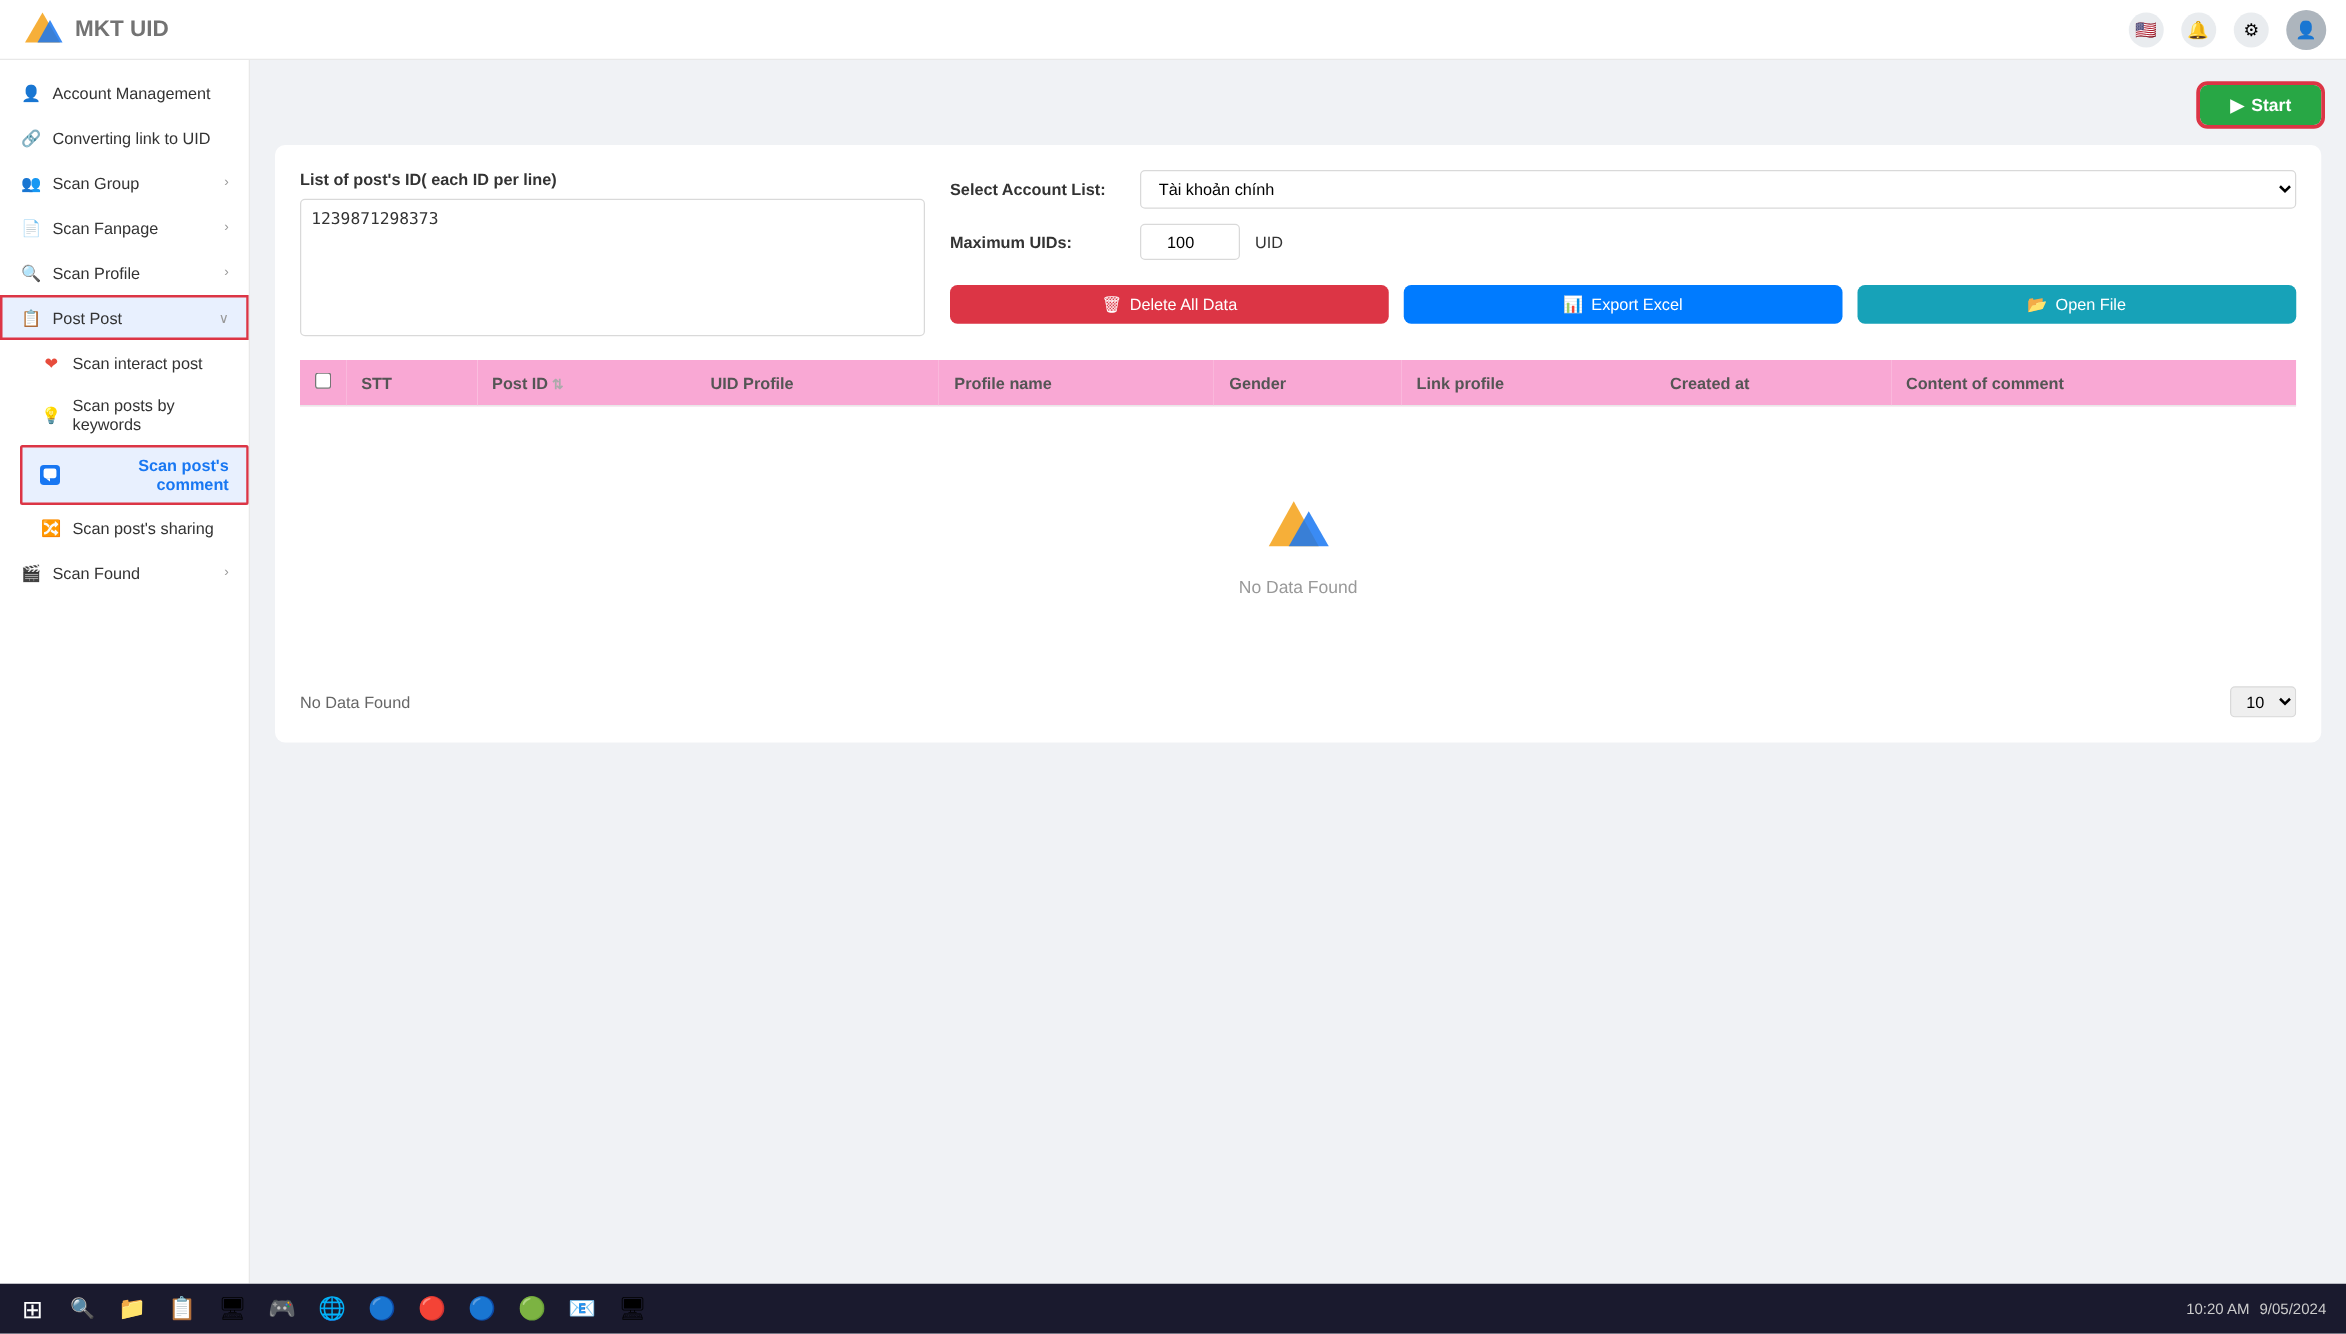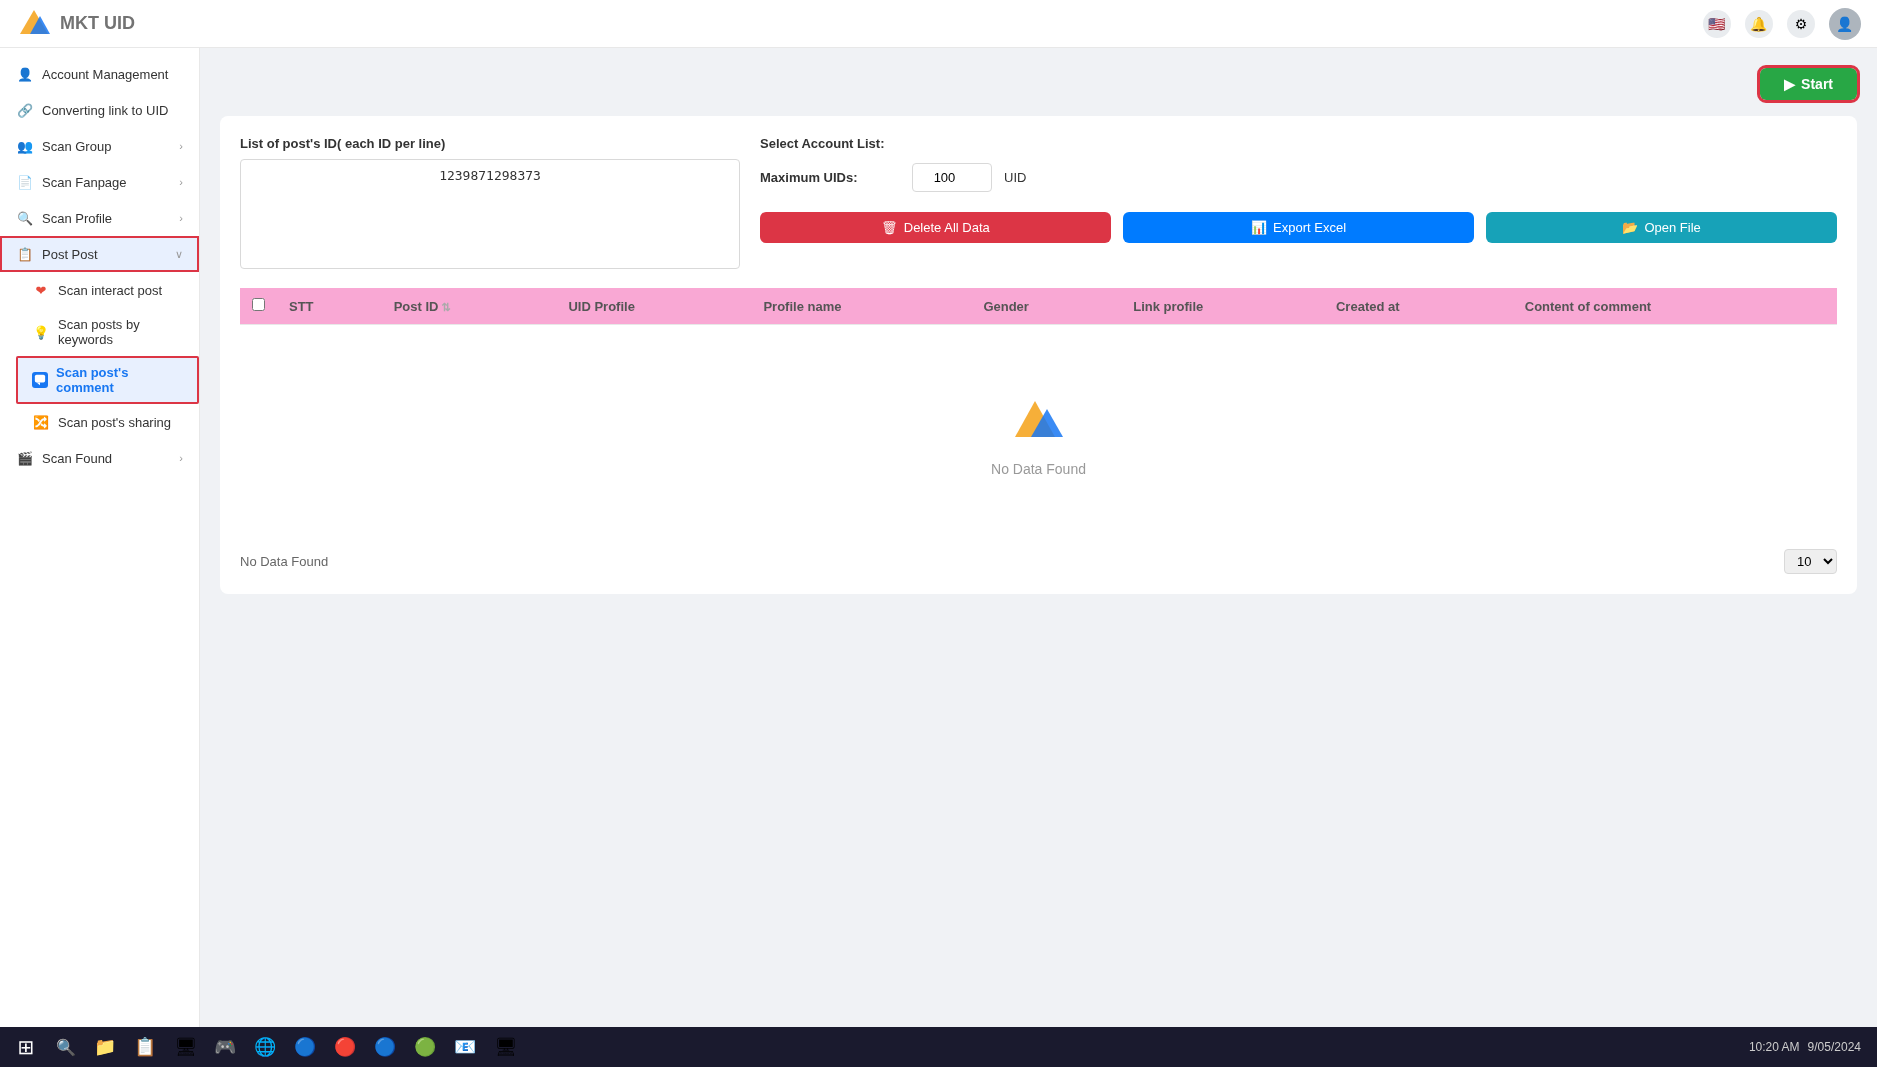--- a/index.html
+++ b/index.html
@@ -85,21 +85,20 @@
     .post-ids-textarea {
       width: 100%;
       height: 110px;
       border: 1px solid #d9d9d9;
       border-radius: 4px;
       padding: 8px;
       font-size: 13px;
       resize: none;
       outline: none;
       color: #333;
-      text-align: center;
     }
     .controls-area {
       flex: 1;
       display: flex;
       flex-direction: column;
       gap: 12px;
     }
     .control-row { display: flex; align-items: center; gap: 12px; }
     .control-label { font-weight: 600; font-size: 13px; color: #333; min-width: 140px; }
     .account-select {
@@ -326,21 +325,21 @@
     <div class="sidebar-sub">
       <div class="sidebar-item">
         <span class="icon-circle" style="color:#e74c3c;">❤</span>
         <span>Scan interact post</span>
       </div>
       <div class="sidebar-item">
         <span class="icon-circle" style="color:#f39c12;">💡</span>
         <span>Scan posts by keywords</span>
       </div>
 
-      <div class="sidebar-item outlined-red" style="background:#e8f0fe; color:#1877f2; font-weight:600; outline:2px solid #dc3545; outline-offset:-2px;">
+      <div class="sidebar-item outlined-red" style="background:#e8f0fe; color:#1877f2; font-weight:600; outline:2px solid #dc3545; outline-offset:-2px;text-align:right;">
         <span class="icon-circle" style="color:#1877f2; background:#1877f2; border-radius:3px; width:16px; height:16px; display:inline-flex; align-items:center; justify-content:center;">
           <svg viewBox="0 0 14 14" width="12" height="12" fill="white">
               <rect x="1" y="1" width="12" height="9" rx="2"></rect>
               <polygon points="3,10 7,13 7,10"></polygon>
             </svg>
         </span>
         <span>Scan post's comment</span>
       </div>
       <div class="sidebar-item">
         <span class="icon-circle" style="color:#636e72;">🔀</span>
@@ -370,20 +369,23 @@
       <div class="top-section">
 
         <div class="post-ids-area">
           <div class="post-ids-label">List of post's ID( each ID per line)</div>
           <textarea class="post-ids-textarea" style="">1239871298373</textarea>
         </div>
 
         <div class="controls-area">
           <div class="control-row">
             <span class="control-label">Select Account List:</span>
+            <select class="account-select">
+              <option>Tài khoản chính</option>
+            </select>
           </div>
           <div class="control-row">
             <span class="control-label">Maximum UIDs:</span>
             <input type="number" class="uid-input" value="100" style="">
             <span class="uid-suffix">UID</span>
           </div>
 
           <div class="action-btns">
             <button class="btn-red">
               <span>🗑</span>

